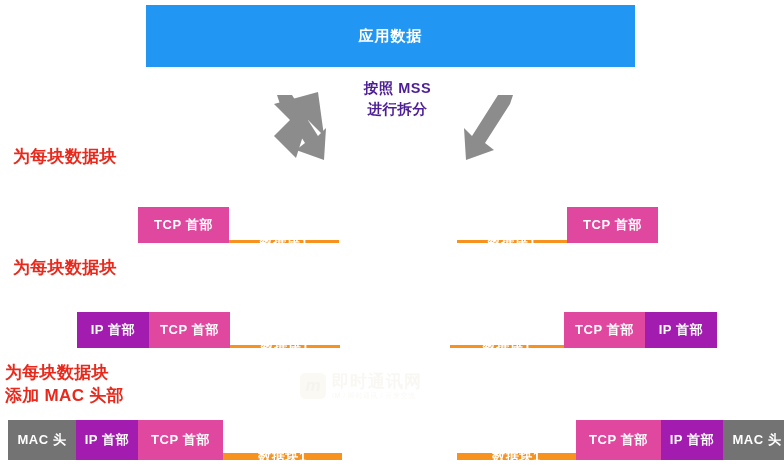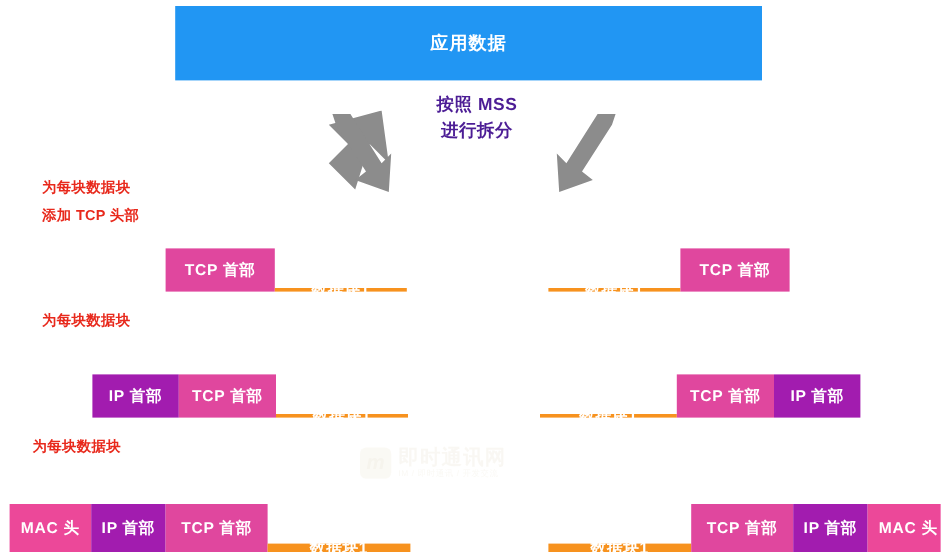--- a/index.html
+++ b/index.html
@@ -54,26 +54,25 @@
   .arrow {
     position: absolute;
   }
   .arrow-left  { left: 272px; top: 92px; }
   .arrow-right { left: 462px; top: 92px; }
 
   
   .side-label {
     position: absolute;
     color: #E8291C;
-    font-size: 12px;
+    font-size: 17px;
     font-weight: bold;
     line-height: 23px;
     letter-spacing: 0.3px;
     white-space: nowrap;
-    margin-left: 22px;
   }
   .side-label .l2 { display: block; }
   .label-tcp { left: 13px; top: 145px; }
   .label-ip  { left: 13px; top: 256px; }
   .label-mac { left: 5px;  top: 361px; }
 
   
   .packet-row {
     position: absolute;
     display: flex;
@@ -90,21 +89,21 @@
     display: flex;
     align-items: center;
     justify-content: center;
     color: #ffffff;
     font-size: 13px;
     font-weight: bold;
     letter-spacing: 0.6px;
     box-sizing: border-box;
     white-space: nowrap;
   }
-  .seg-mac  { background: #ec4899; }
+  .seg-mac  { background: #737373; }
   .seg-ip   { background: #a21caf; }
   .seg-tcp  { background: #E0479E; }
   .seg-data { background: #F7921E; margin-top: 33px; }
 
   
   .watermark {
     position: absolute;
     left: 300px;
     top: 368px;
     width: 190px;
@@ -167,29 +166,29 @@
   <div class="arrow arrow-right">
     <svg width="56" height="82" viewBox="0 0 56 82" xmlns="http://www.w3.org/2000/svg">
       <g transform="translate(56,0) scale(-1,1)">
         <polygon points="5,3 20,3 46,44 54,36 52,68 24,58 33,51 8,12" fill="#8C8C8C"></polygon>
       </g>
     </svg>
   </div>
 
   <div class="side-label label-tcp">
     <span>为每块数据块</span>
-    <span class="l2">添加 TCP 头部</span>
   </div>
 
   <div class="side-label label-ip">
     <span>为每块数据块</span>
   </div>
 
   <div class="side-label label-mac">
     <span>为每块数据块</span>
+    <span class="l2">添加 MAC 头部</span>
   </div>
 
   <div class="packet-row row-tcp-l">
       <div class="seg seg-tcp" style="width: 91px;">TCP 首部</div>
       <div class="seg seg-data" style="width: 110px;">数据块1</div>
     </div>
   <div class="packet-row row-tcp-r">
       <div class="seg seg-data" style="width: 110px;">数据块1</div>
       <div class="seg seg-tcp" style="width: 91px;">TCP 首部</div>
     </div>

